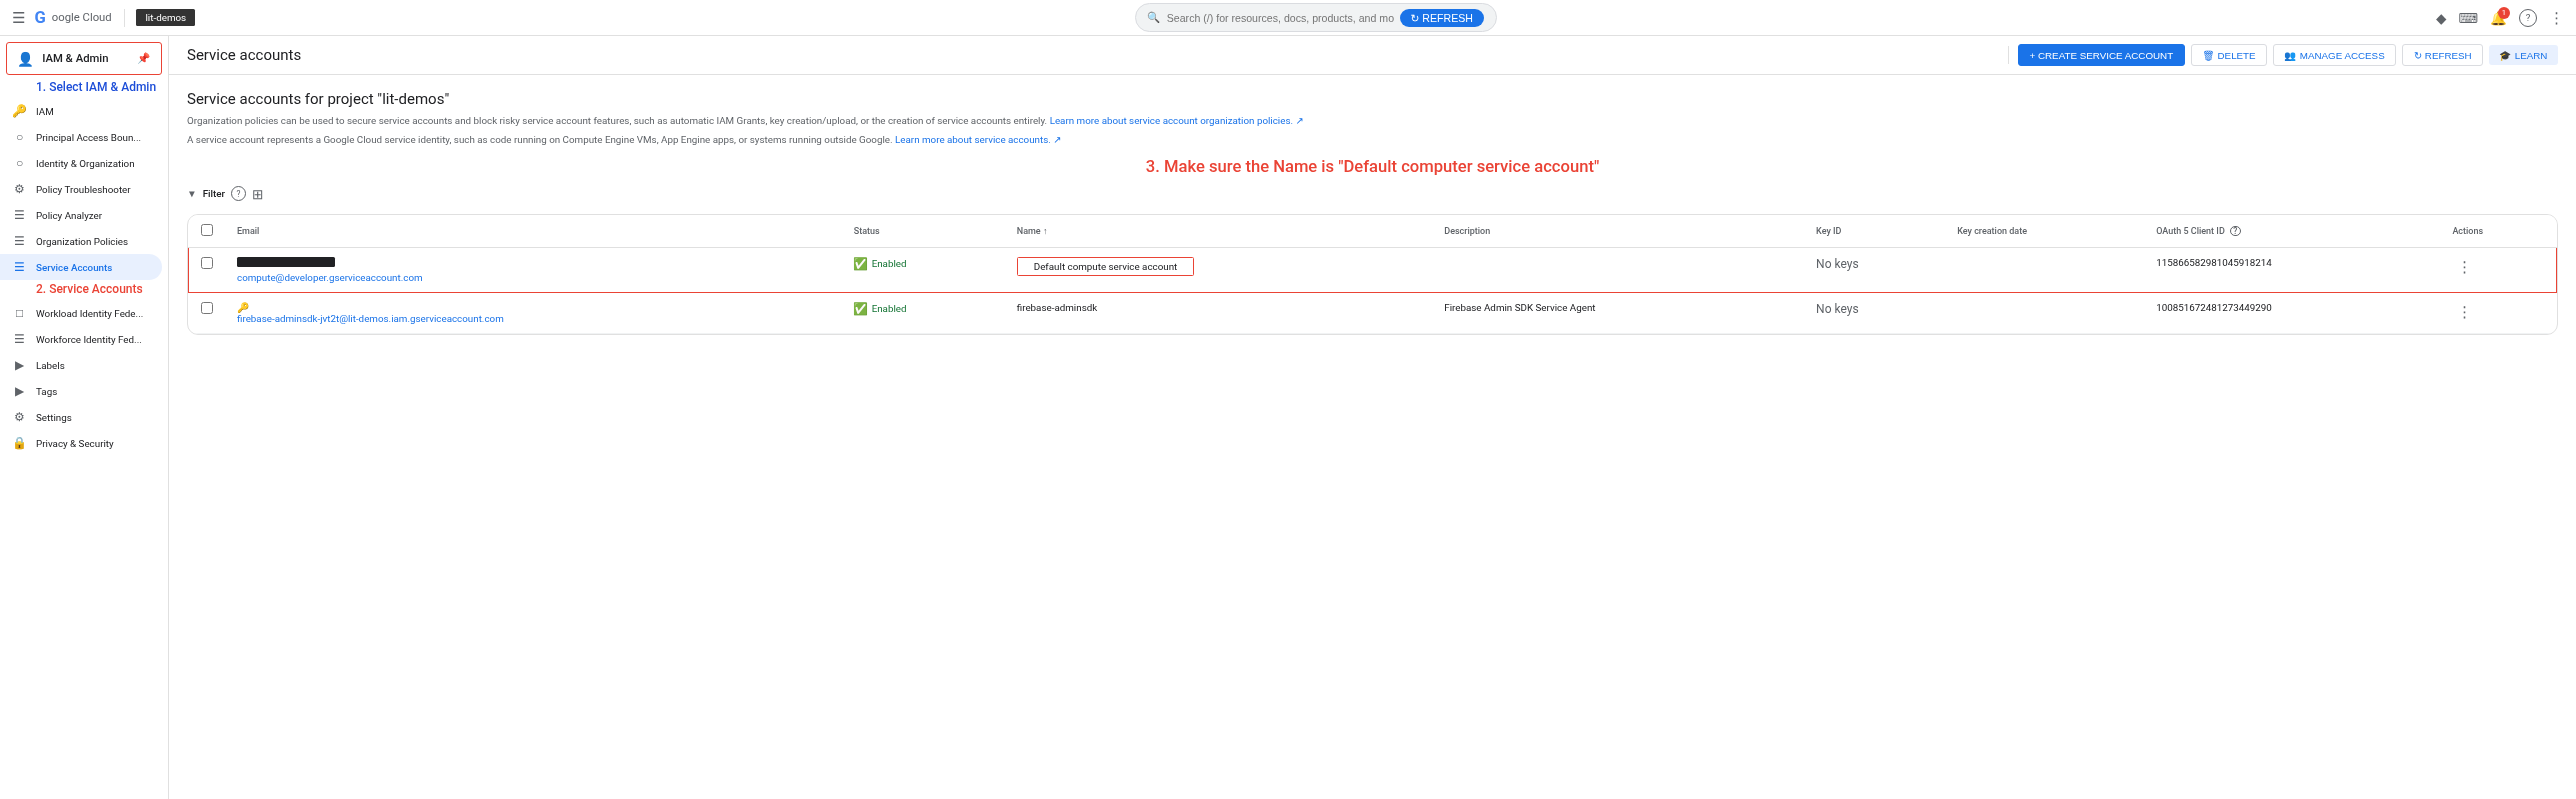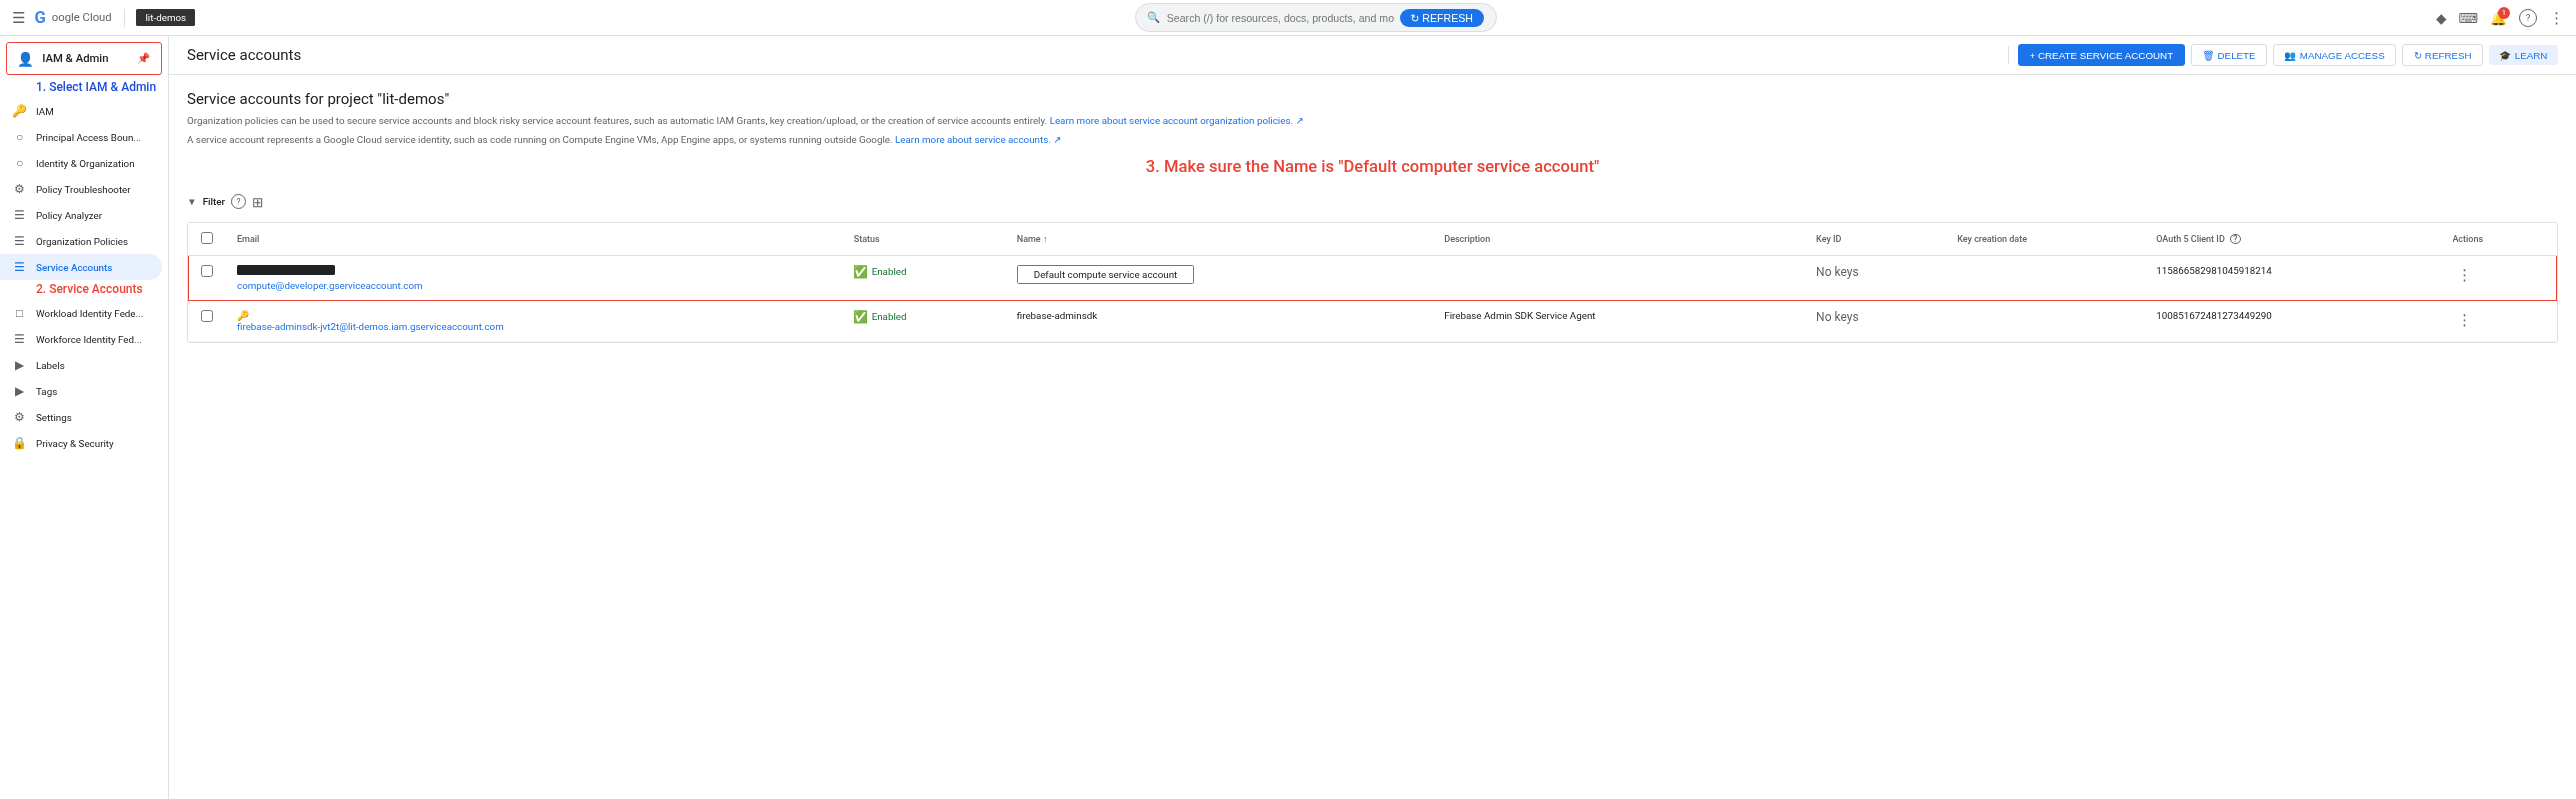--- a/index.html
+++ b/index.html
@@ -111,41 +111,41 @@
     .content-title { font-size: 15px; font-weight: 400; color: #202124; margin-bottom: 6px; }
     .content-desc { font-size: 9.8px; color: #5f6368; line-height: 1.5; margin-bottom: 4.5px; }
     .content-desc a, .content-link { color: #1a73e8; text-decoration: none; }
 
     
     .step-annotation {
       color: #ea4335;
       font-size: 16.6px;
       font-weight: 500;
       text-align: center;
-      margin: 9px 0 12px 0;
+      margin: 9px 0 4px 0;
     }
 
     
     .filter-bar {
       display: flex;
       align-items: center;
       gap: 6px;
       padding: 6px 0;
       margin-bottom: 6px;
     }
     .filter-input {
       border: none;
       outline: none;
       font-size: 10.6px;
       color: #80868b;
       flex: 1;
     }
 
     
-    .table-container { border: 0.8px solid #e0e0e0; border-radius: 3px; overflow: hidden; }
+    .table-container { border: 0.8px solid #e0e0e0; border-radius: 11px; overflow: hidden; }
     table { width: 100%; border-collapse: collapse; }
     thead tr { background: #fff; }
     thead th {
       padding: 9px 12px;
       text-align: left;
       font-size: 9px;
       font-weight: 500;
       color: #5f6368;
       border-bottom: 0.8px solid #e0e0e0;
       white-space: nowrap;

